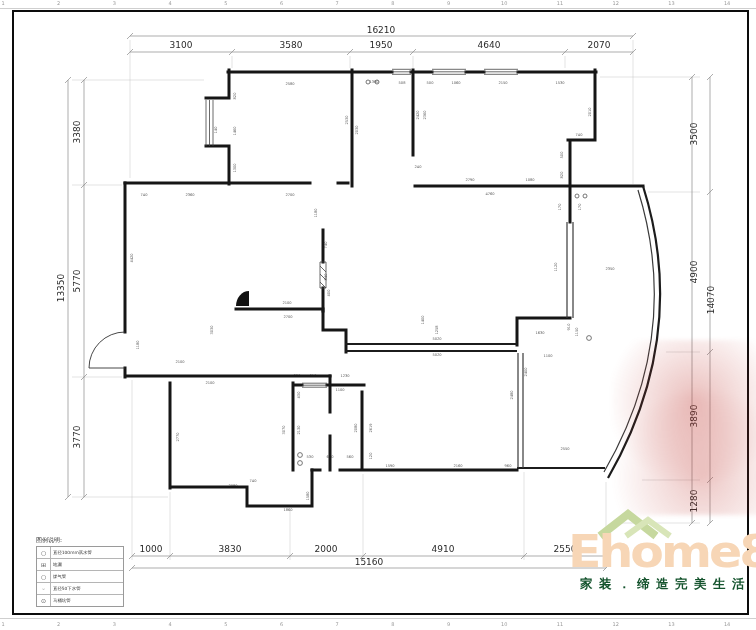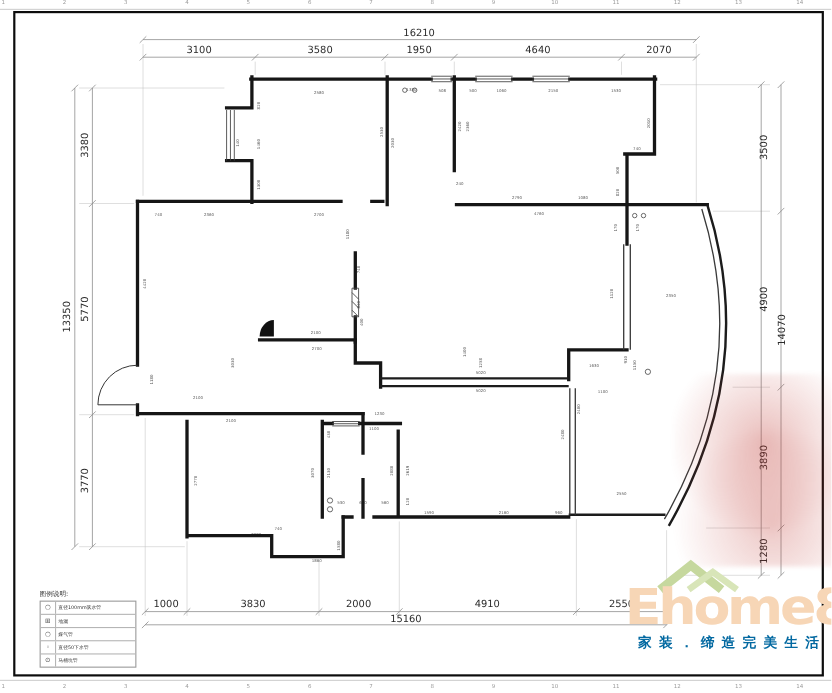--- a/index.html
+++ b/index.html
@@ -244,21 +244,21 @@
         </div>
       </div>
   </div>
 
   <div id="logo">
     <svg width="186" height="40" style="position:absolute;left:26px;top:0;">
       <path d="M8,32 L36,10 L64,32" stroke="#c6d89e" stroke-width="8" fill="none"></path>
       <path d="M34,32 L56,16 L78,32" stroke="#d8e5b8" stroke-width="6" fill="none"></path>
     </svg>
     <div class="word" style="color: rgb(247, 214, 182);">Ehome8</div>
-    <div class="tagline" style="color: #0369a1;">家装．缔造完美生活</div>
+    <div class="tagline" style="color: #14532d;">家装．缔造完美生活</div>
   </div>
 
   <div id="ruler-top">
       <div class="ruler-num" style="left: 3px; top: 0px;">1</div>
       <div class="ruler-num" style="left: 58.7px; top: 0px;">2</div>
       <div class="ruler-num" style="left: 114.4px; top: 0px;">3</div>
       <div class="ruler-num" style="left: 170.1px; top: 0px;">4</div>
       <div class="ruler-num" style="left: 225.8px; top: 0px;">5</div>
       <div class="ruler-num" style="left: 281.5px; top: 0px;">6</div>
       <div class="ruler-num" style="left: 337.2px; top: 0px;">7</div>

